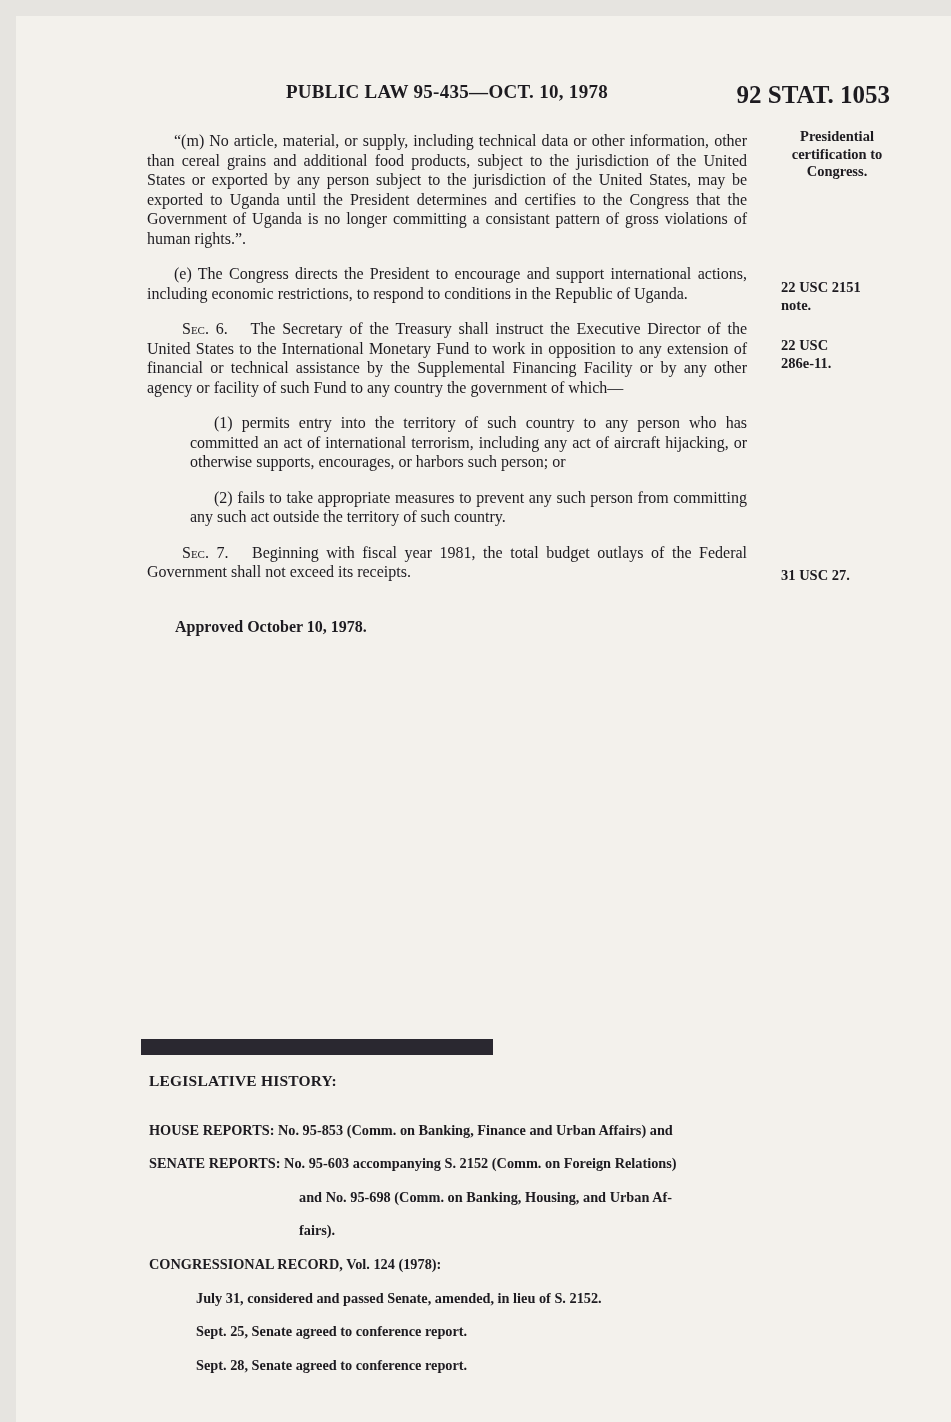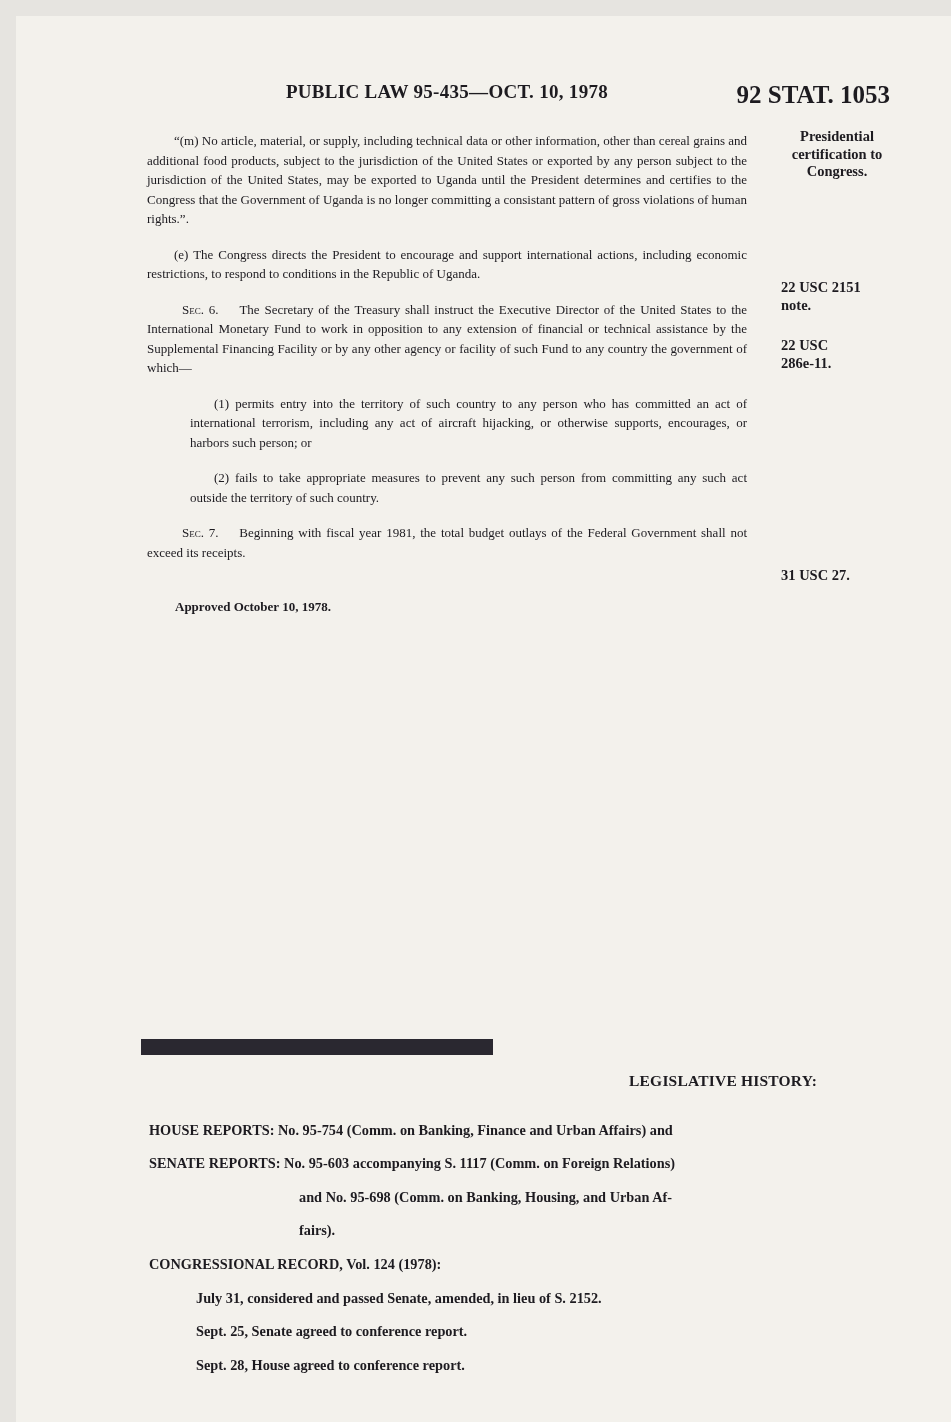--- a/index.html
+++ b/index.html
@@ -22,21 +22,21 @@
   }
   .stat-ref {
     position: absolute;
     top: 57px; left: 650px; width: 232px;
     text-align: right;
     font-size: 25px; font-weight: bold;
   }
   .main-col {
     position: absolute;
     top: 99px; left: 115px; width: 632px;
-    font-size: 13px; line-height: 19.5px;
+    font-size: 16px; line-height: 19.5px;
     text-align: justify;
   }
   .para { text-indent: 27px; }
   .para.sub { margin-left: 43px; text-indent: 24px; }
   .sc { font-variant: small-caps; }
   .approved { margin-top: 19px; margin-left: 28px; font-weight: bold; }
   .margin-note {
     position: absolute;
     left: 757px; width: 128px;
     font-size: 14.5px; line-height: 17.5px; font-weight: bold;
@@ -45,21 +45,21 @@
   .n1 { top: 104px; text-align: center; }
   .n2 { top: 255px; }
   .n3 { top: 313px; }
   .n4 { top: 543px; }
   .leg-history {
     position: absolute;
     left: 117px; top: 1015px; width: 700px;
     font-size: 14.3px; line-height: 17.6px; font-weight: bold;
   }
   .rule { width: 352px; height: 2px; background: #2a2830; margin-bottom: 9px; }
-  .lh-heading { font-size: 15.5px; letter-spacing: 0.2px; margin-bottom: 16px; text-align: right; }
+  .lh-heading { font-size: 15.5px; letter-spacing: 0.2px; margin-bottom: 16px; }
   .lh-line.i1 { padding-left: 148px; }
   .lh-line.i2 { padding-left: 158px; }
   .lh-line.i3 { padding-left: 55px; }
 </style>
 </head>
 <body>
 
 <div class="page">
 
   <div class="law-title">PUBLIC LAW 95-435—OCT. 10, 1978</div>
@@ -80,23 +80,23 @@
 Congress.</div>
   <div class="margin-note n2">22 USC 2151
 note.</div>
   <div class="margin-note n3">22 USC
 286e-11.</div>
   <div class="margin-note n4">31 USC 27.</div>
 
   <div class="leg-history">
     <div class="rule"></div>
     <div class="lh-heading">LEGISLATIVE HISTORY:</div>
-    <div class="lh-line">HOUSE REPORTS: No. 95-754 (Comm. on Banking, Finance and Urban Affairs) and</div>
-    <div class="lh-line">SENATE REPORTS: No. 95-603 accompanying S. 1117 (Comm. on Foreign Relations)</div>
+    <div class="lh-line">HOUSE REPORTS: No. 95-853 (Comm. on Banking, Finance and Urban Affairs) and</div>
+    <div class="lh-line">SENATE REPORTS: No. 95-603 accompanying S. 2152 (Comm. on Foreign Relations)</div>
     <div class="lh-line i2">and No. 95-698 (Comm. on Banking, Housing, and Urban Af-</div>
     <div class="lh-line i2">fairs).</div>
     <div class="lh-line">CONGRESSIONAL RECORD, Vol. 124 (1978):</div>
     <div class="lh-line i3">July 31, considered and passed Senate, amended, in lieu of S. 2152.</div>
     <div class="lh-line i3">Sept. 25, Senate agreed to conference report.</div>
-    <div class="lh-line i3">Sept. 28, House agreed to conference report.</div>
+    <div class="lh-line i3">Sept. 28, Senate agreed to conference report.</div>
   </div>
 
 </div>
 
 </body></html>

